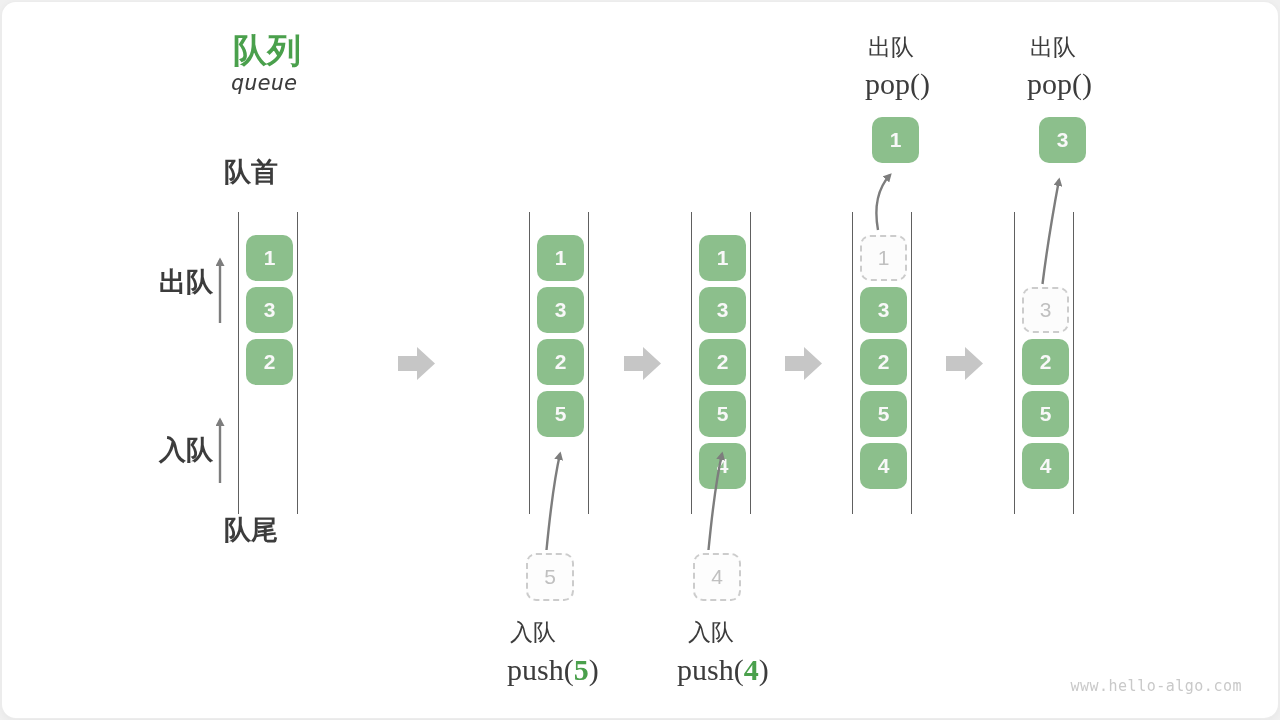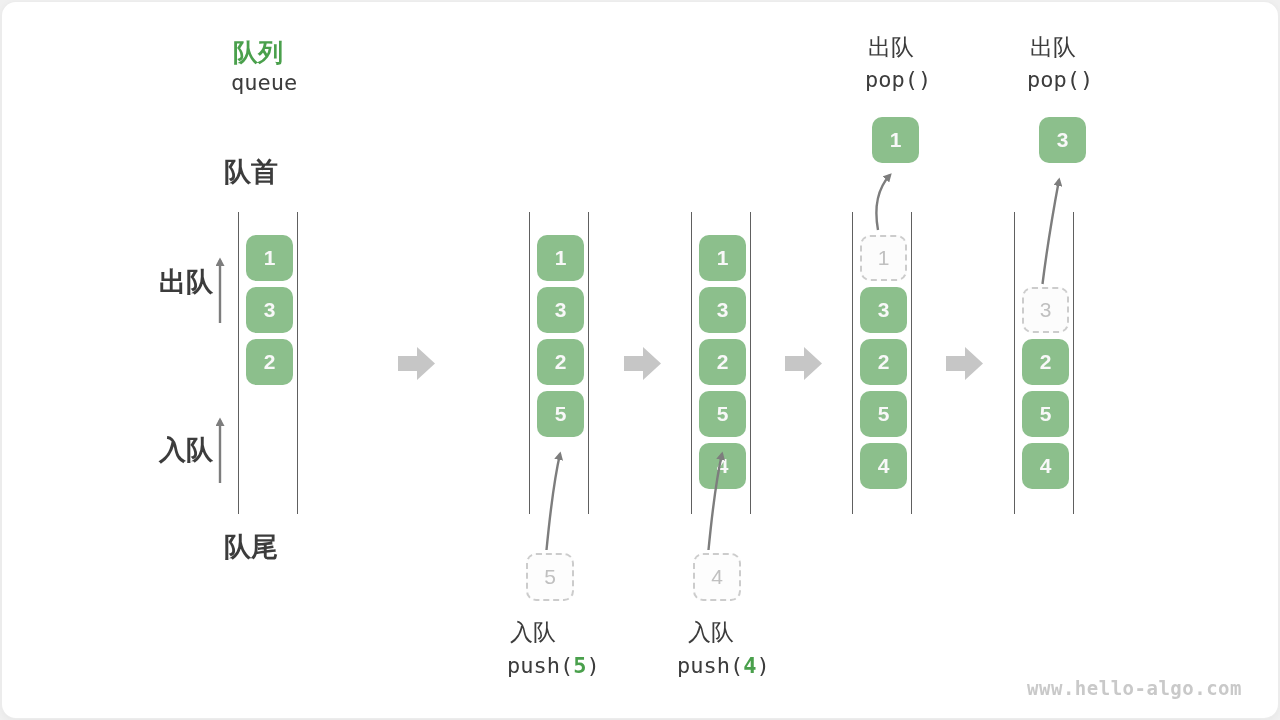--- a/index.html
+++ b/index.html
@@ -6,25 +6,25 @@
   .canvas{
     position:relative;width:1276px;height:716px;margin:2px;
     background:#ffffff;border-radius:14px;
     box-shadow:0 0 0 1px #ececec, 0 2px 8px rgba(0,0,0,.05);
     font-family:"Liberation Sans", sans-serif;
     color:var(--text-dark);
     overflow:hidden;
   }
   .abs{position:absolute;}
   .mono{font-family:"DejaVu Sans Mono", monospace;}
-  .title-zh{font-size:25px;font-weight:bold;color:var(--accent-green);margin-top:8px;}
-  .title-en{font-size:22px;color:var(--text-dark);}
+  .title-zh{font-size:34px;font-weight:bold;color:var(--accent-green);}
+  .title-en{font-size:22px;color:var(--text-dark);font-style:italic;}
   .side-label{font-size:27px;font-weight:bold;color:var(--text-dark);white-space:nowrap;}
   .cap-zh{font-size:23px;color:var(--text-dark);white-space:nowrap;}
-  .cap-code{font-size:22px;color:var(--text-dark);white-space:nowrap;}
+  .cap-code{font-size:30px;color:var(--text-dark);white-space:nowrap;font-family:Liberation Serif, serif;}
   .cap-code .arg{color:var(--accent-green);font-weight:bold;}
   .channel{
     position:absolute;top:210px;height:302px;width:58px;
     border-left:1.5px solid var(--channel-line);
     border-right:1.5px solid var(--channel-line);
   }
   .qbox{
     position:absolute;width:47px;height:46px;border-radius:10px;
     background:var(--box-green);color:var(--box-text);
     font-size:21px;font-weight:bold;
@@ -32,37 +32,37 @@
   }
   .ghost{
     background:#fcfcfc;border:2px dashed var(--dashed-border);
     width:43px;height:42px;color:var(--ghost-text);font-weight:normal;
   }
   .pending{
     position:absolute;width:44px;height:44px;border:2px dashed var(--dashed-border);
     border-radius:10px;background:#fdfdfd;color:var(--ghost-text);
     font-size:21px;display:flex;align-items:center;justify-content:center;
   }
-  .watermark{font-size:19px;color:var(--watermark);letter-spacing:.5px;font-weight:bold;}
+  .watermark{font-size:15px;color:var(--watermark);letter-spacing:.5px;}
   svg.overlay{position:absolute;left:0;top:0;pointer-events:none;}
   .thin{stroke:var(--thin-arrow);stroke-width:2.4;fill:none;}
   .block{fill:var(--block-arrow);}
 </style>
 </head>
 <body>
 
 <div class="canvas">
 
   <div class="abs title-zh" style="left:231px;top:26px">队列</div>
   <div class="abs title-en mono" style="left:229px;top:68px">queue</div>
 
   <div class="abs side-label" style="left:222px;top:152px">队首</div>
   <div class="abs side-label" style="left:157px;top:262px">出队</div>
   <div class="abs side-label" style="left:157px;top:430px">入队</div>
-  <div class="abs side-label" style="left:222px;top:527px">队尾</div>
+  <div class="abs side-label" style="left:222px;top:510px">队尾</div>
 
   <div class="channel" style="left:236px"></div>
   <div class="channel" style="left:527px"></div>
   <div class="channel" style="left:689px"></div>
   <div class="channel" style="left:850px"></div>
   <div class="channel" style="left:1012px"></div>
 
   <div class="qbox" style="left:244px;top:233px">1</div>
   <div class="qbox" style="left:244px;top:285px">3</div>
   <div class="qbox" style="left:244px;top:337px">2</div>

